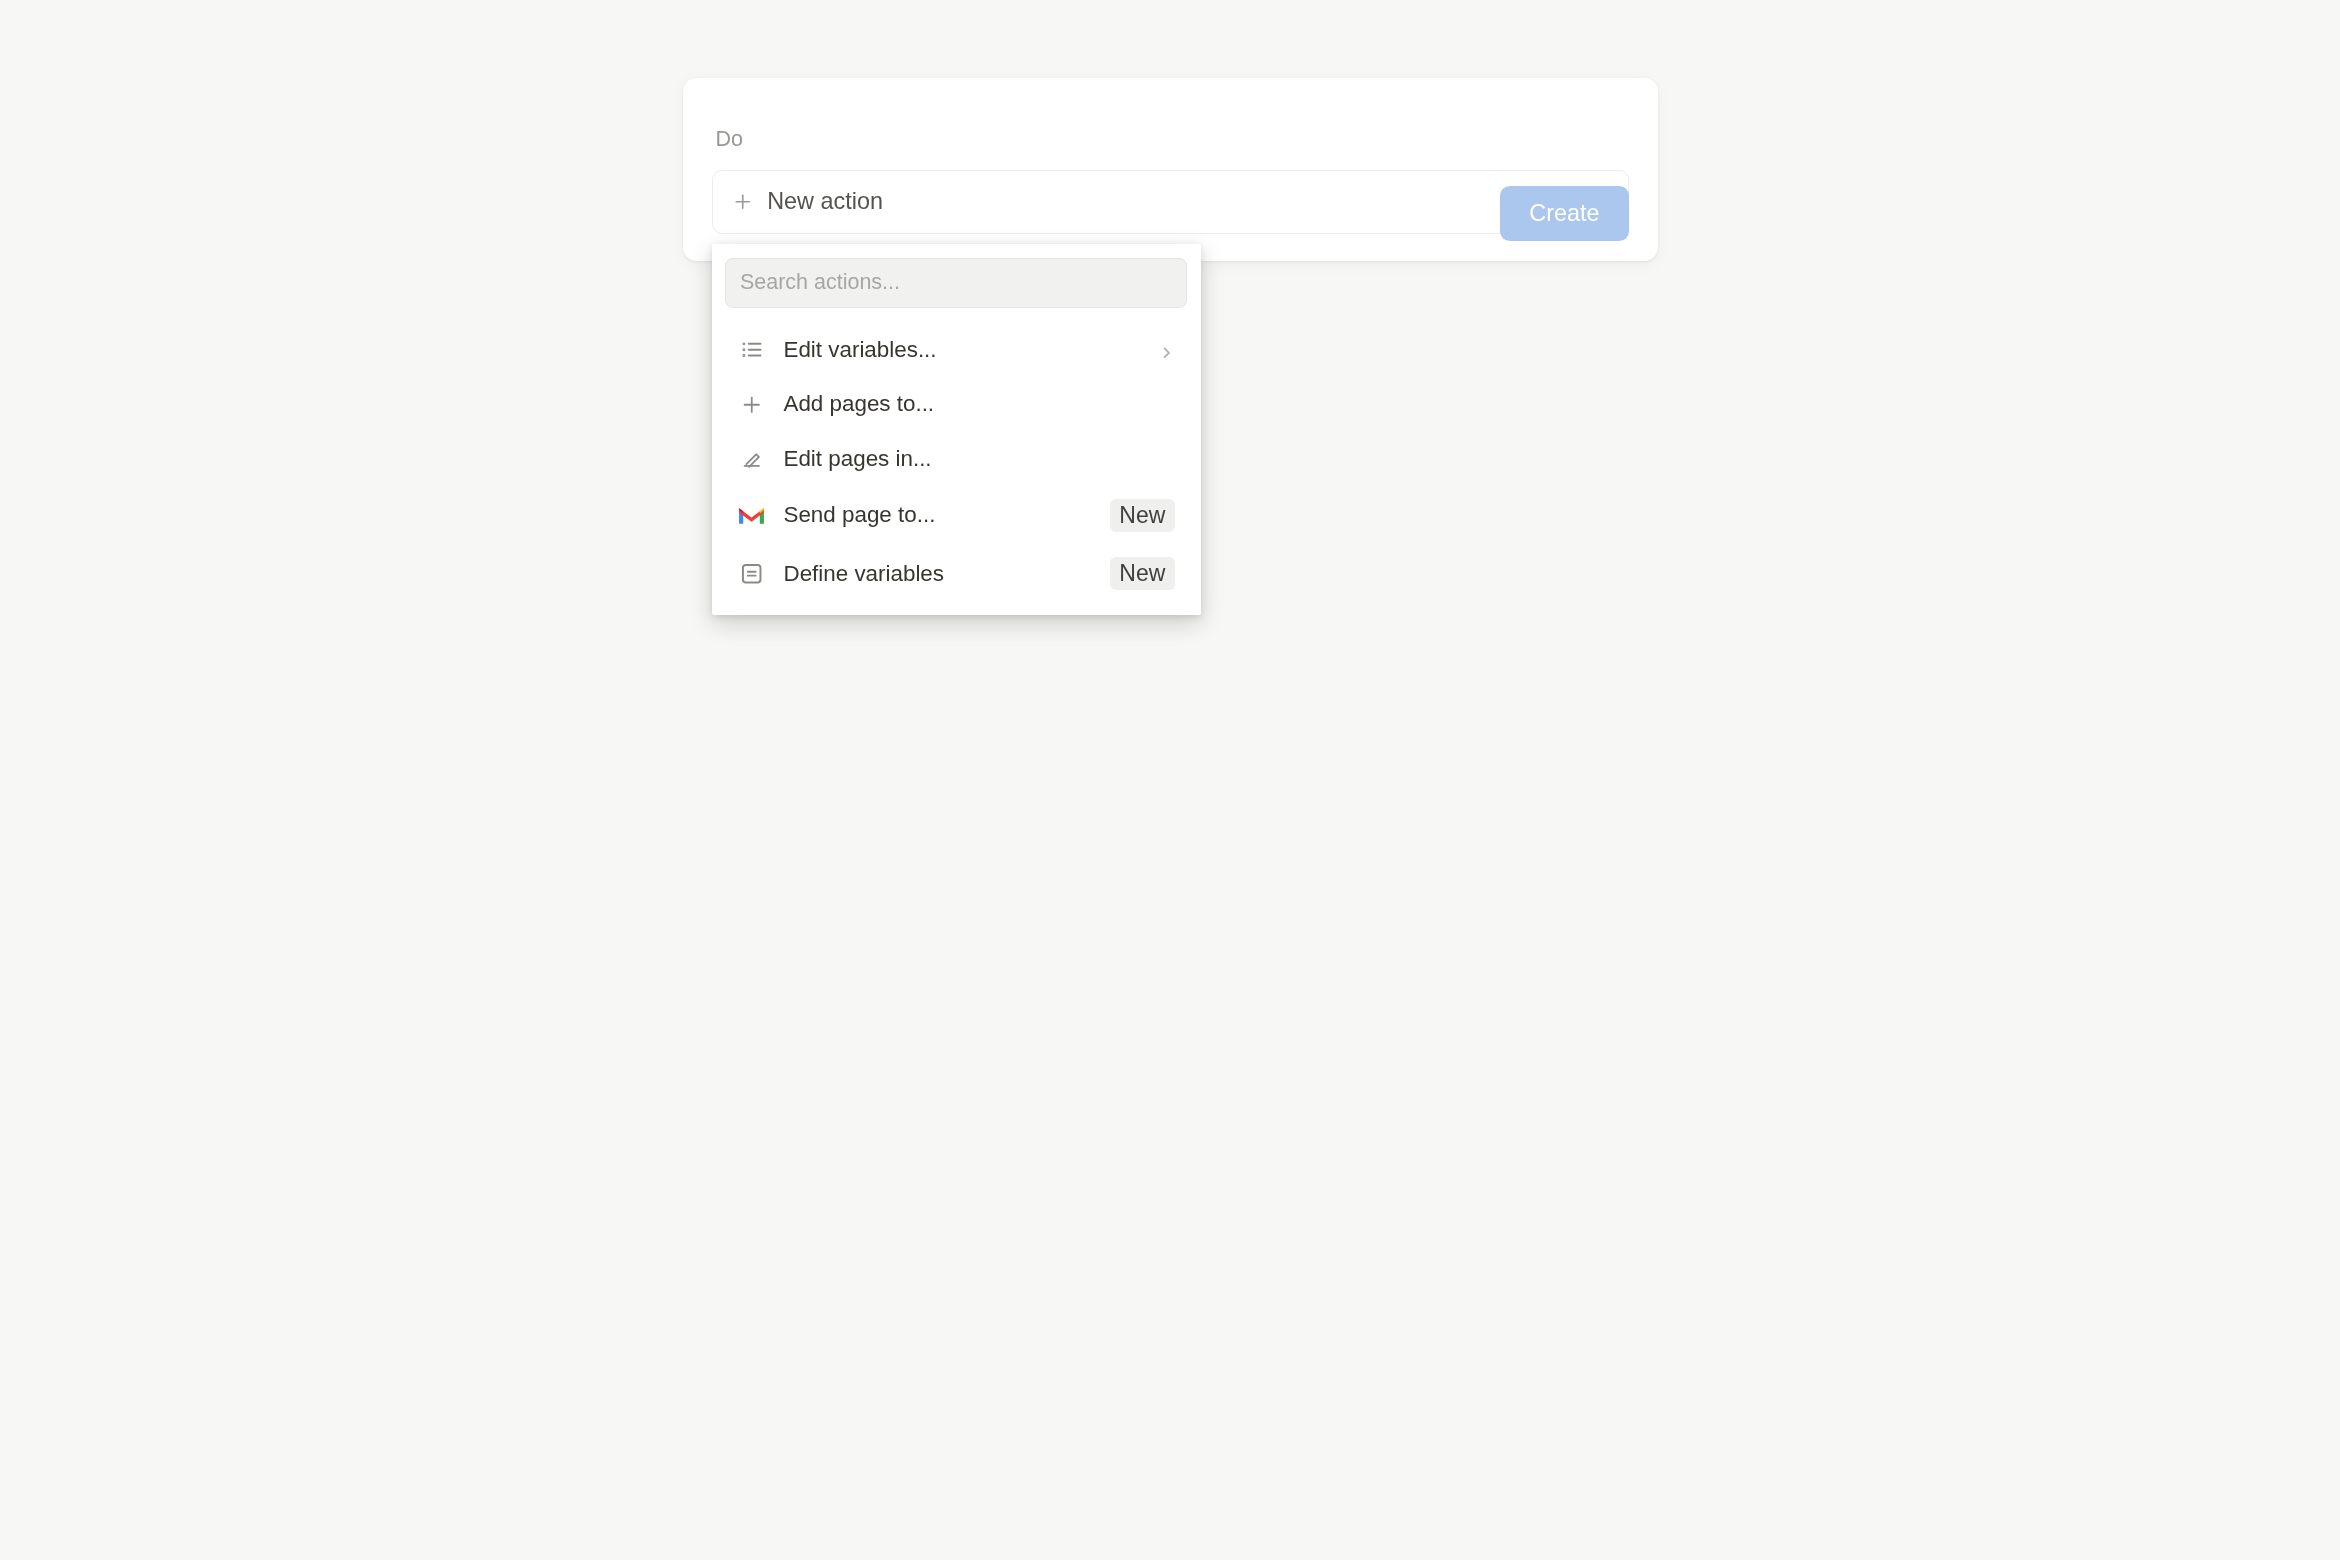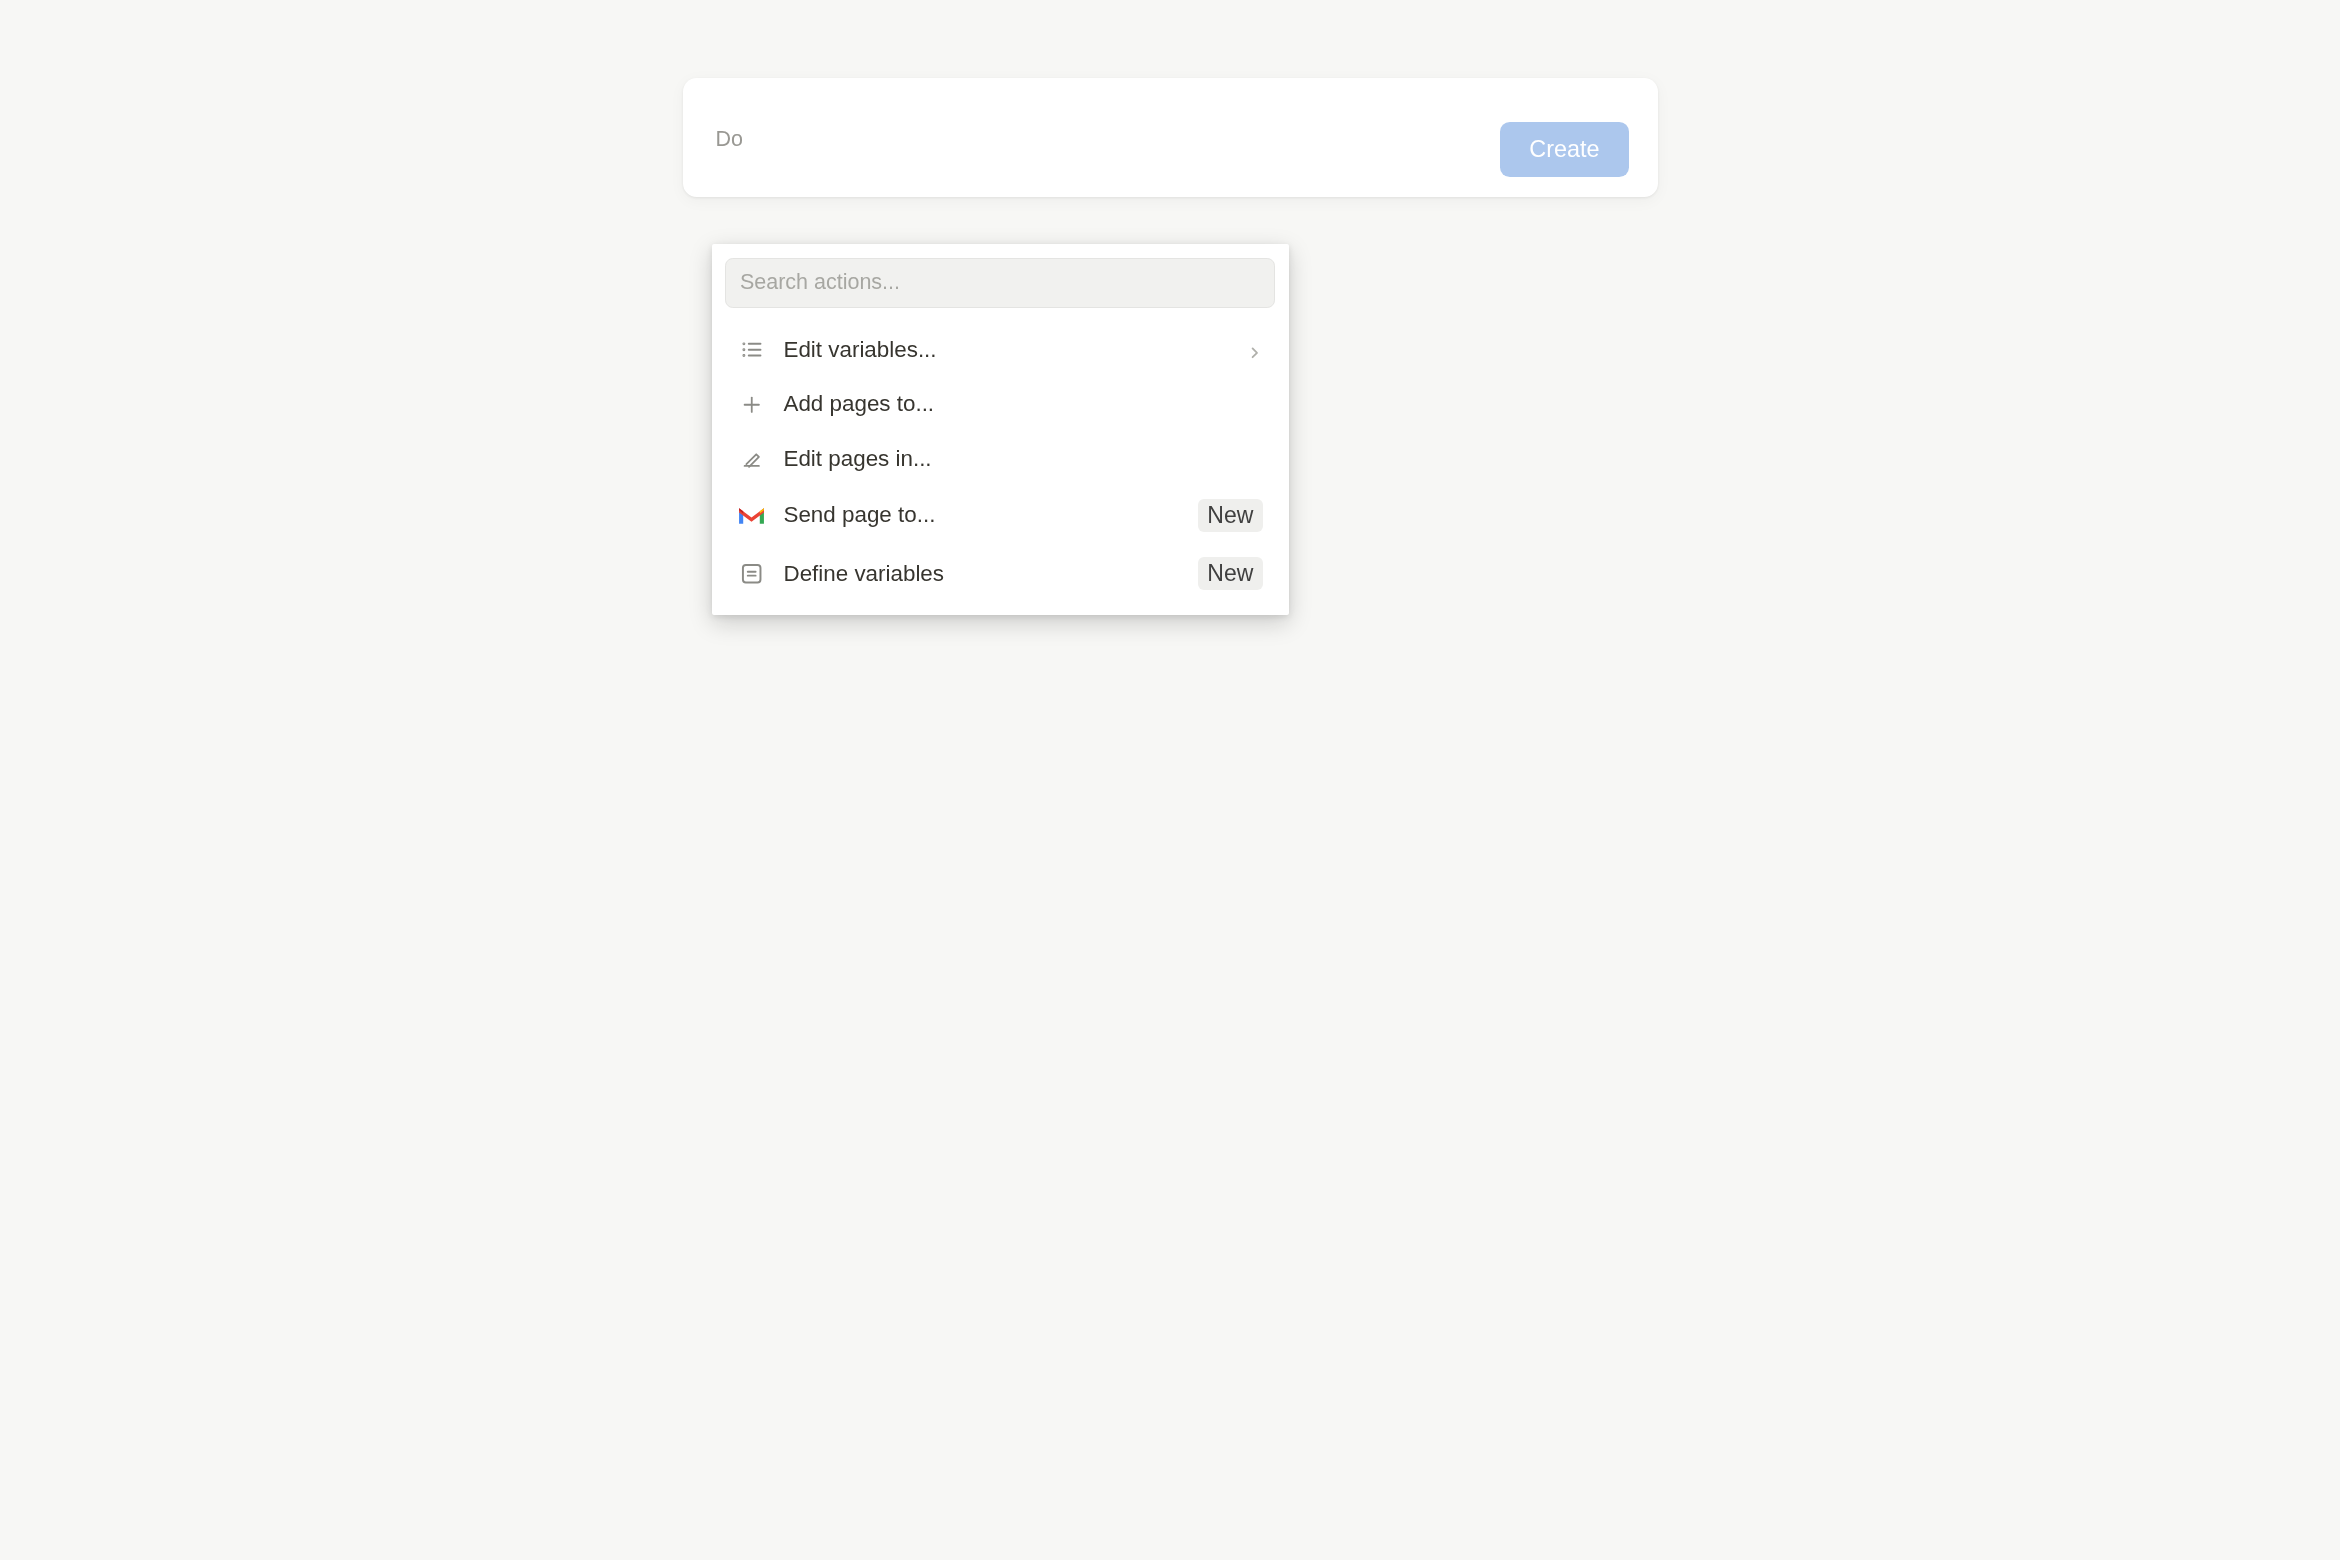--- a/index.html
+++ b/index.html
@@ -43,21 +43,21 @@
   .new-action-row .plus {
     width: 21.5px; height: 21.5px;
     color: #9a9a96;
     flex: 0 0 auto;
     display: flex; align-items: center; justify-content: center;
   }
   .popover {
     position: absolute;
     top: 166px;
     left: 29px;
-    width: 577px;
+    width: 489px;
     background: #ffffff;
     border-radius: 2px;
     box-shadow: 0 7.8px 23.4px rgba(15,15,15,0.18), 0 2px 5.9px rgba(15,15,15,0.10);
     padding: 13.7px 13.7px 9.8px 13.7px;
     z-index: 20;
   }
   .search-input {
     width: 100%;
     background: #f1f1ef;
     border: 1px solid #e4e4e2;
@@ -126,20 +126,29 @@
   
   .slack-icon svg { width: 25px; height: 25px; }
 </style>
 </head>
 <body>
 
 <div class="panel">
 
   <div class="section-label">Do</div>
 
+  <div class="new-action-row">
+    <span class="plus">
+      <svg viewBox="0 0 24 24" width="19.5" height="19.5" stroke="currentColor" stroke-width="2" fill="none" stroke-linecap="round">
+        <line x1="12" y1="4" x2="12" y2="20"></line>
+          <line x1="4" y1="12" x2="20" y2="12"></line>
+      </svg>
+    </span>
+    <span>New action</span>
+  </div>
 
   <div class="popover">
     <input class="search-input" type="text" placeholder="Search actions..." style="">
 
     <div class="menu">
 
       <div class="menu-item">
         <span class="icon-slot">
           <svg viewBox="0 0 24 24" width="23.4" height="23.4" stroke="currentColor" stroke-width="2" fill="none" stroke-linecap="round">
             <circle cx="4" cy="6" r="0.5" fill="currentColor"></circle>

